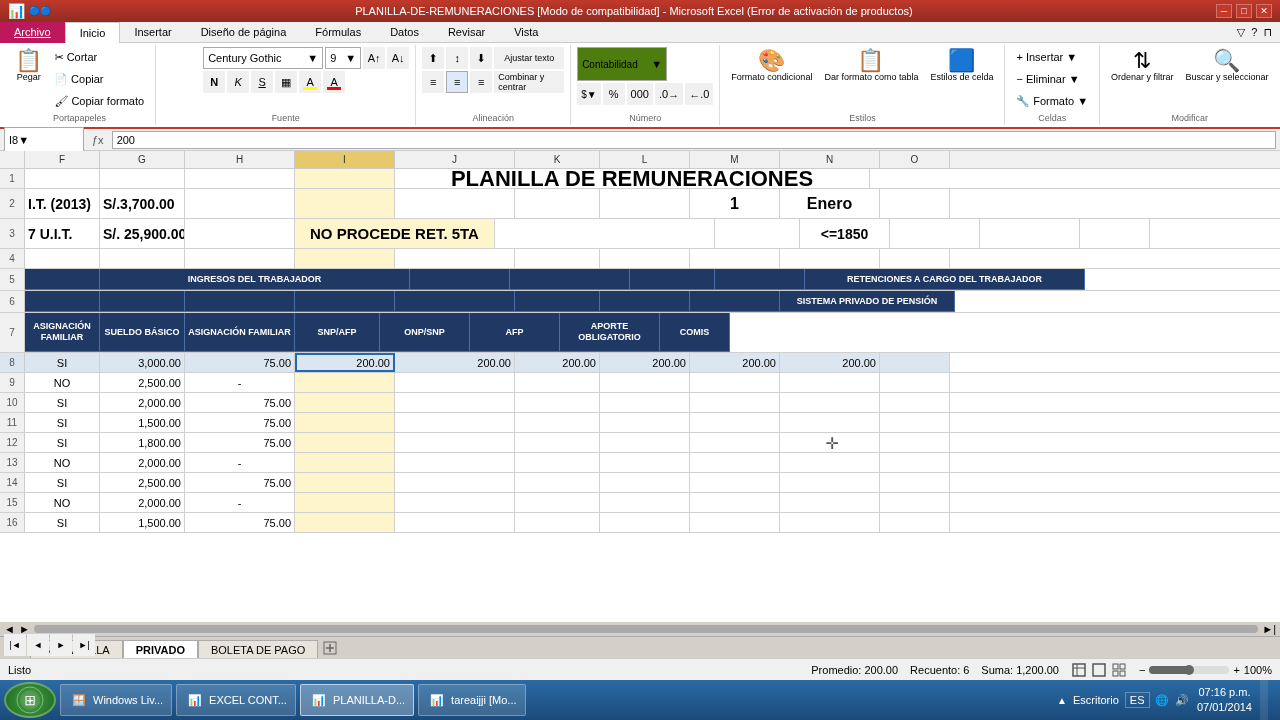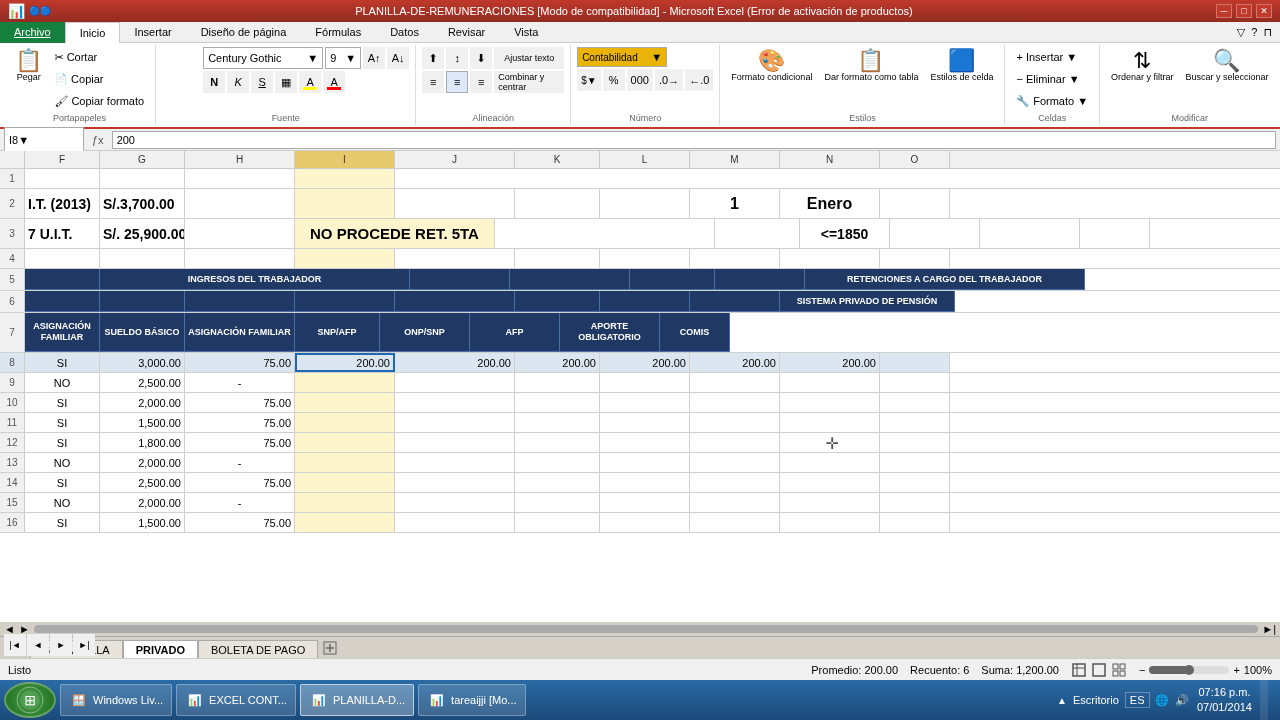--- a/index.html
+++ b/index.html
@@ -386,21 +386,21 @@
     <div class="win-controls">
       <div class="win-btn">─</div>
       <div class="win-btn">□</div>
       <div class="win-btn" style="background:#c0392b;">✕</div>
     </div>
   </div>
 
   <div id="excel-area">
 
     <div class="ribbon-tabs">
-      <div class="ribbon-tab active" style="background:#15803d;color:white;border:none;text-decoration:underline;">Archivo</div>
+      <div class="ribbon-tab active" style="background:#be185d;color:white;border:none;text-decoration:underline;">Archivo</div>
       <div class="ribbon-tab active">Inicio</div>
       <div class="ribbon-tab">Insertar</div>
       <div class="ribbon-tab">Diseño de página</div>
       <div class="ribbon-tab">Fórmulas</div>
       <div class="ribbon-tab">Datos</div>
       <div class="ribbon-tab">Revisar</div>
       <div class="ribbon-tab">Vista</div>
       <div style="margin-left:auto;display:flex;gap:6px;align-items:center;padding-right:8px;font-size:11px;">
         <span>▽</span>
         <span>?</span>
@@ -474,21 +474,21 @@
             <div class="tb-btn">≡</div>
             <div class="tb-btn" style="width:70px;font-size:9px;">Combinar y centrar</div>
           </div>
         </div>
         <div class="ribbon-section-label">Alineación</div>
       </div>
 
       <div class="ribbon-section">
         <div class="ribbon-section-content" style="flex-direction:column;gap:2px;">
           <div style="display:flex;align-items:center;gap:2px;">
-            <div style="width:90px;height:20px;border:1px solid #aaa;background:#eab308;display:flex;align-items:center;justify-content:space-between;padding:0 4px;cursor:pointer;">
+            <div style="width:90px;height:34px;border:1px solid #aaa;background:#4d7c0f;display:flex;align-items:center;justify-content:space-between;padding:0 4px;cursor:pointer;">
               <span style="font-size:10px;">Contabilidad</span>
               <span>▼</span>
             </div>
           </div>
           <div style="display:flex;gap:2px;">
             <div class="tb-btn" style="font-size:10px;">$▼</div>
             <div class="tb-btn">%</div>
             <div class="tb-btn">000</div>
             <div class="tb-btn">.0→</div>
             <div class="tb-btn">←.0</div>
@@ -580,20 +580,23 @@
 
       <div class="grid-body">
 
         <div class="grid-row">
           <div class="row-num">1</div>
           <div class="cell c-F"></div>
           <div class="cell c-G"></div>
           <div class="cell c-H"></div>
           <div class="cell c-I selected-col"></div>
 
+          <div class="cell c-J bold large-bold center-align" style="width:475px;font-size:22px;font-weight:bold;">
+            PLANILLA DE REMUNERACIONES
+          </div>
         </div>
 
         <div class="grid-row" style="height:30px;">
           <div class="row-num">2</div>
           <div class="cell c-F bold" style="font-size:14px;font-weight:bold;">I.T. (2013)</div>
           <div class="cell c-G bold" style="font-size:14px;font-weight:bold;">S/.3,700.00</div>
           <div class="cell c-H"></div>
           <div class="cell c-I selected-col"></div>
           <div class="cell c-J"></div>
           <div class="cell c-K"></div>

